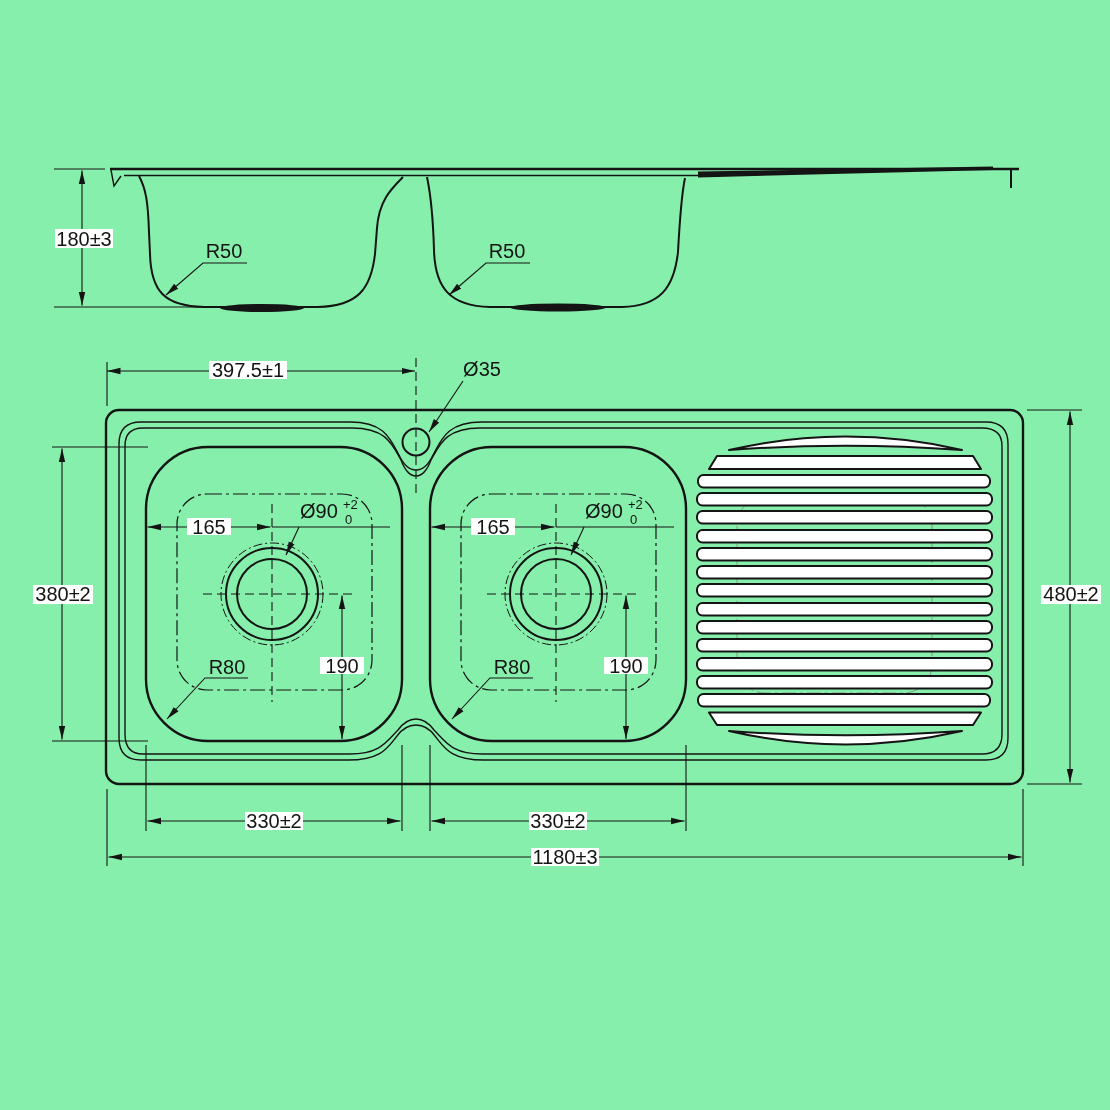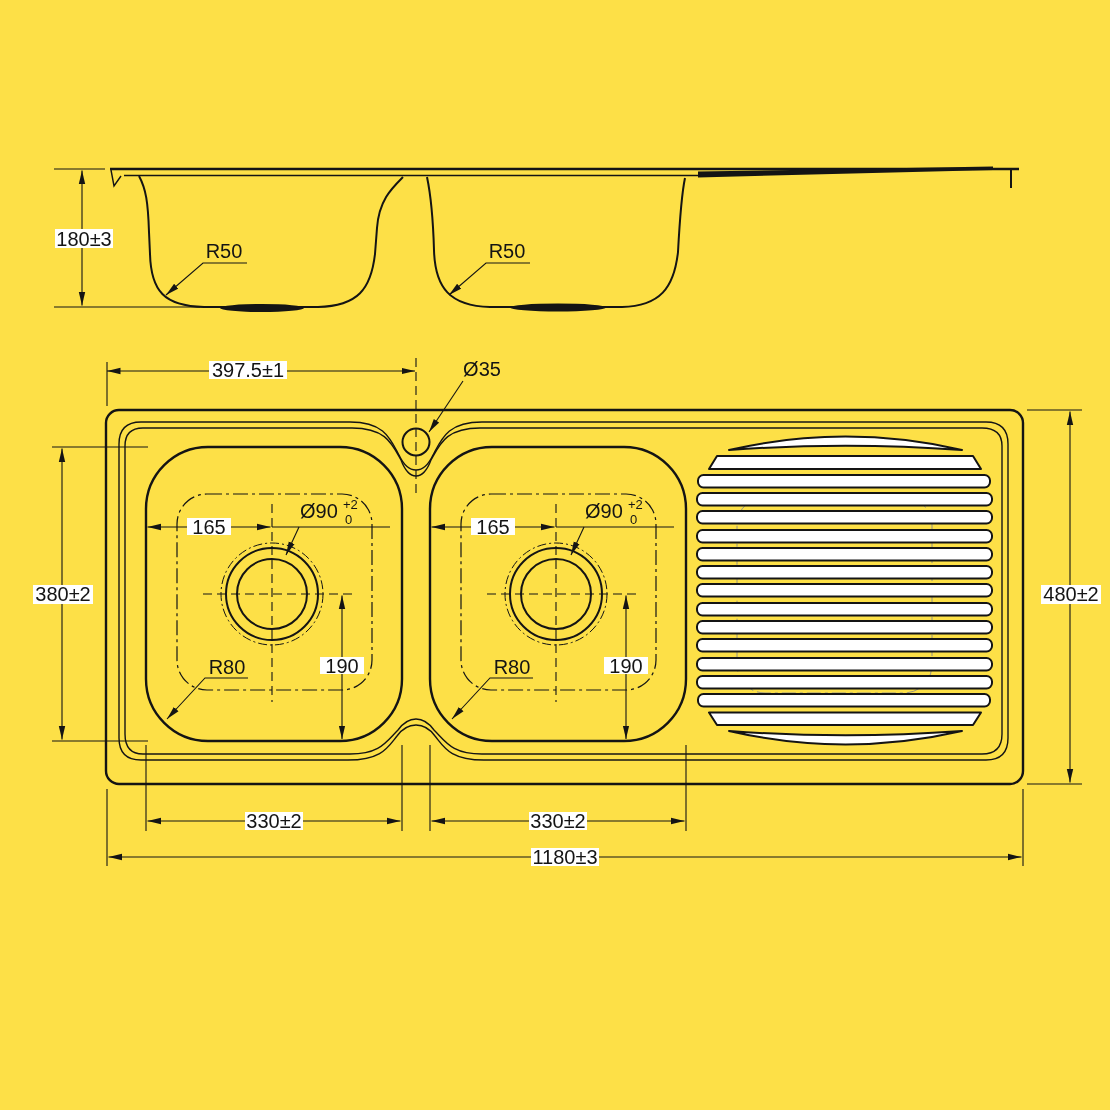--- a/index.html
+++ b/index.html
@@ -1,16 +1,16 @@
 <!DOCTYPE html>
 <html><head>
 <meta charset="utf-8">
 <style>
   html,body{margin:0;padding:0;background:#ffffff;}
-  .page{width:1110px;height:1110px;background:#fde047;position:relative;overflow:hidden;}
+  .page{width:1110px;height:1110px;background:#86efac;position:relative;overflow:hidden;}
   svg{display:block;}
   text{font-family:"Liberation Sans","DejaVu Sans",sans-serif;fill:#141414;}
   .dim-text{font-size:20px;}
   .tol-text{font-size:13px;}
   .ln{stroke:#141414;fill:none;}
   .thick{stroke-width:2.4;}
   .mid{stroke-width:2;}
   .thin{stroke-width:1.4;}
   .dim{stroke-width:1.1;stroke:#141414;fill:none;}
   .cl{stroke-width:1.1;stroke:#141414;fill:none;stroke-dasharray:9 5;}

